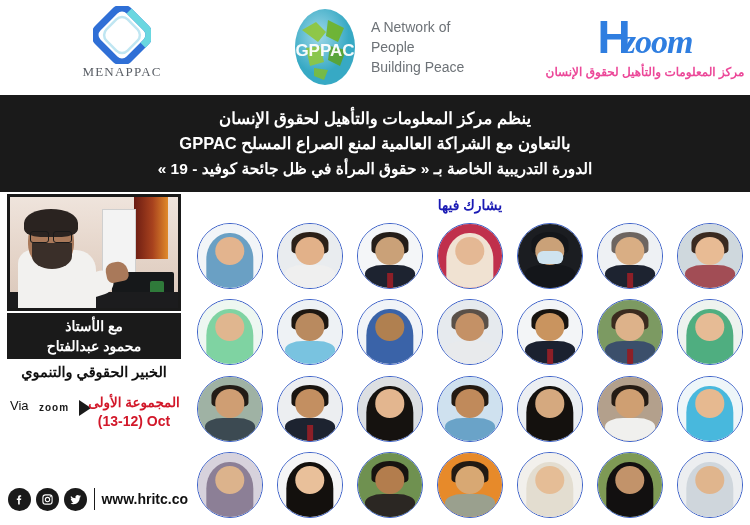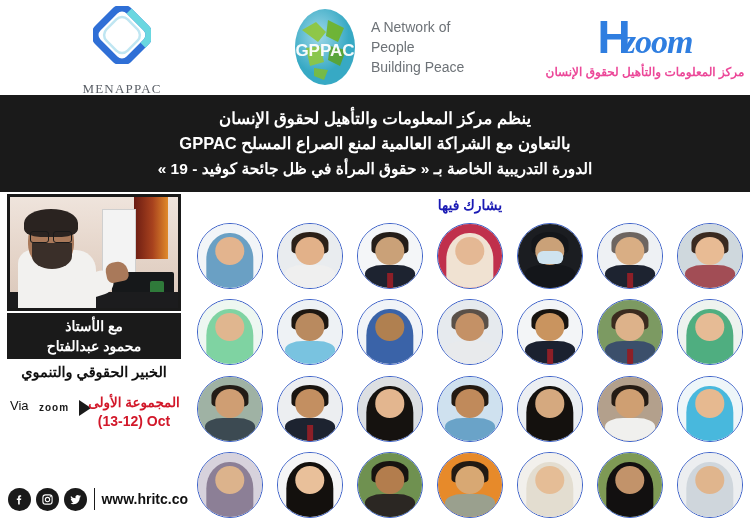--- a/index.html
+++ b/index.html
@@ -16,21 +16,21 @@
     position:absolute; left:0; top:0; width:750px; height:95px;
     background:#fff; display:flex; align-items:center;
   }
   .logo-menappac {
     position:absolute; left:62px; top:6px; width:120px; height:84px;
     display:flex; flex-direction:column; align-items:center; justify-content:flex-start;
   }
   .menappac-mark { width:58px; height:58px; position:relative; }
   .menappac-word {
     font-family:"Liberation Serif", serif; font-size:13px; letter-spacing:1.2px;
-    color:#5a5f66; margin-top:17px;
+    color:#5a5f66; margin-top:0;
   }
   .logo-gppac {
     position:absolute; left:288px; top:6px; width:190px; height:82px;
     display:flex; align-items:center;
   }
   .gppac-globe { width:74px; height:78px; position:relative; flex:0 0 auto; }
   .gppac-tag {
     margin-left:9px; font-size:14px; line-height:1.45; color:#6d7277;
     font-family:"Liberation Sans", sans-serif; white-space:pre-line;
   }

